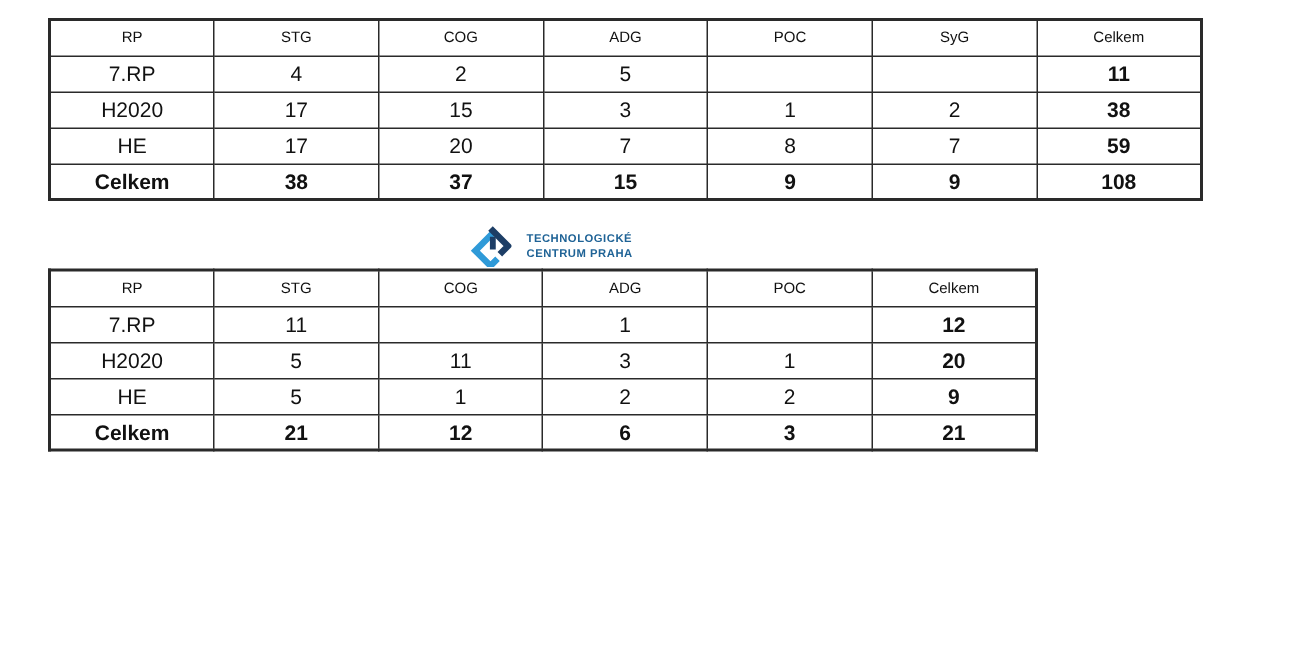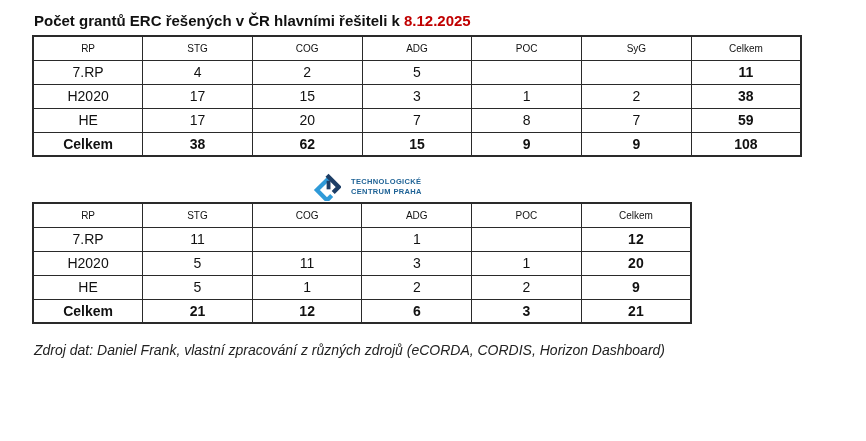--- a/index.html
+++ b/index.html
@@ -69,23 +69,20 @@
     font-size: 14px;
     color: #222;
     white-space: nowrap;
   }
 </style>
 </head>
 <body>
 
 <div class="page">
 
-  <h2 class="title">
-    <span>Počet grantů ERC řešených v ČR hlavními řešiteli k</span><span class="date">8.12.2025</span>
-  </h2>
 
   <table class="grants-table t1">
       <thead>
         <tr>
           <th>RP</th>
           <th>STG</th>
           <th>COG</th>
           <th>ADG</th>
           <th>POC</th>
           <th>SyG</th>
@@ -116,21 +113,21 @@
           <td>17</td>
           <td>20</td>
           <td>7</td>
           <td>8</td>
           <td>7</td>
           <td>59</td>
         </tr>
         <tr>
           <td>Celkem</td>
           <td>38</td>
-          <td>62</td>
+          <td>37</td>
           <td>15</td>
           <td>9</td>
           <td>9</td>
           <td>108</td>
         </tr>
       </tbody>
     </table>
 
   <div class="logo">
     <span class="logo-icon">
@@ -187,15 +184,14 @@
           <td>Celkem</td>
           <td>21</td>
           <td>12</td>
           <td>6</td>
           <td>3</td>
           <td>21</td>
         </tr>
       </tbody>
     </table>
 
-  <p class="footer">Zdroj dat: Daniel Frank, vlastní zpracování z různých zdrojů (eCORDA, CORDIS, Horizon Dashboard)</p>
 
 </div>
 
 </body></html>

